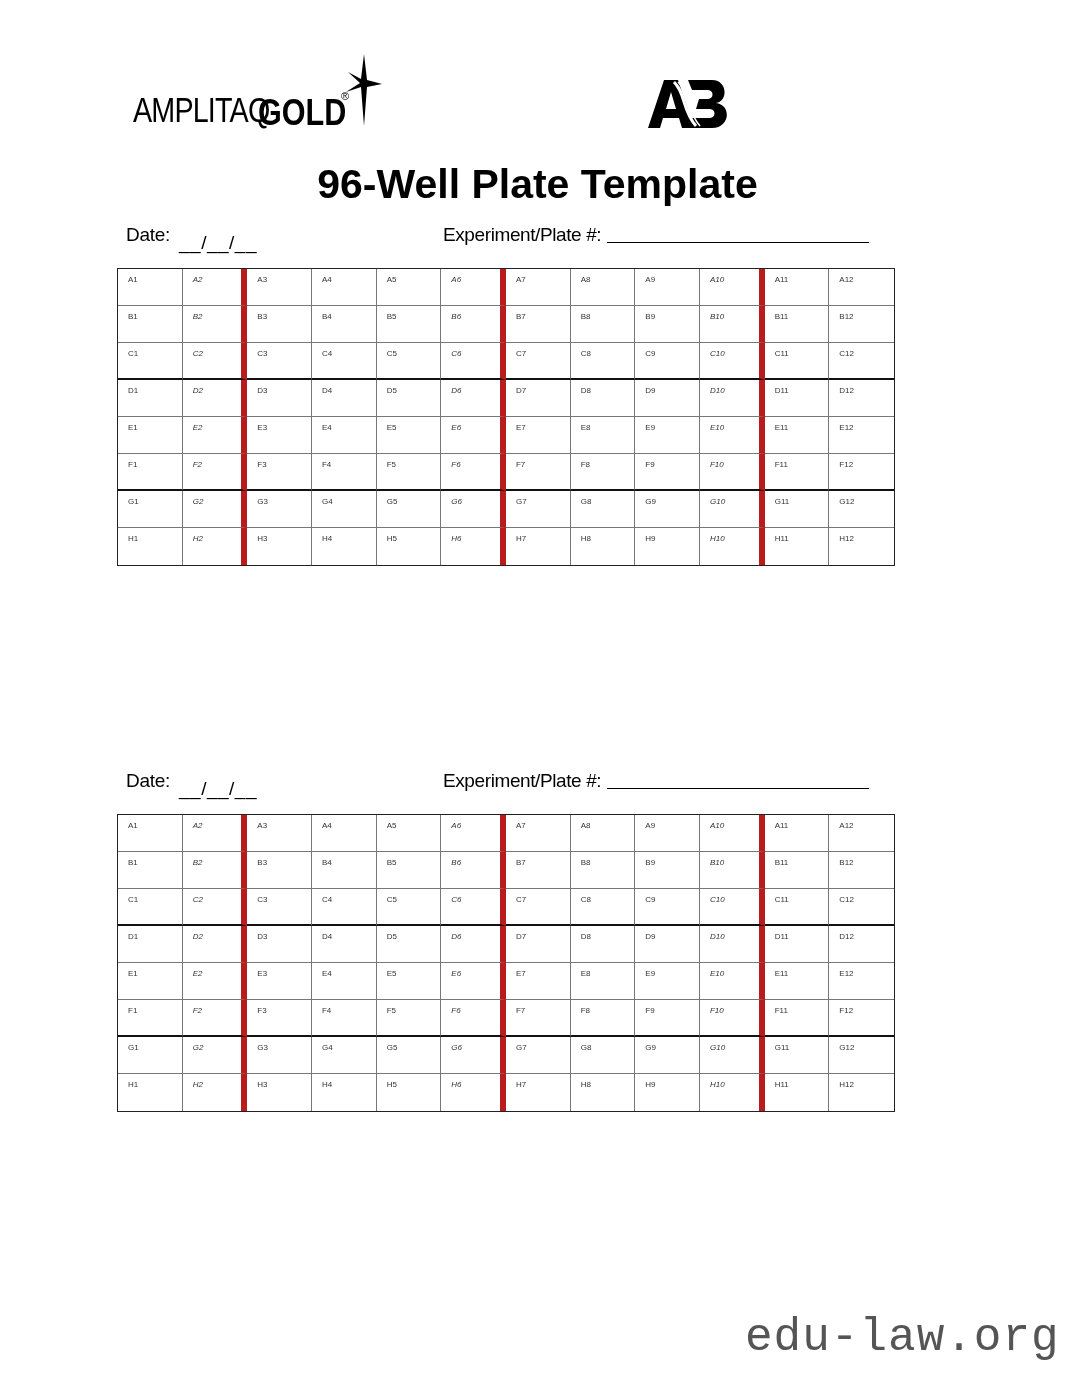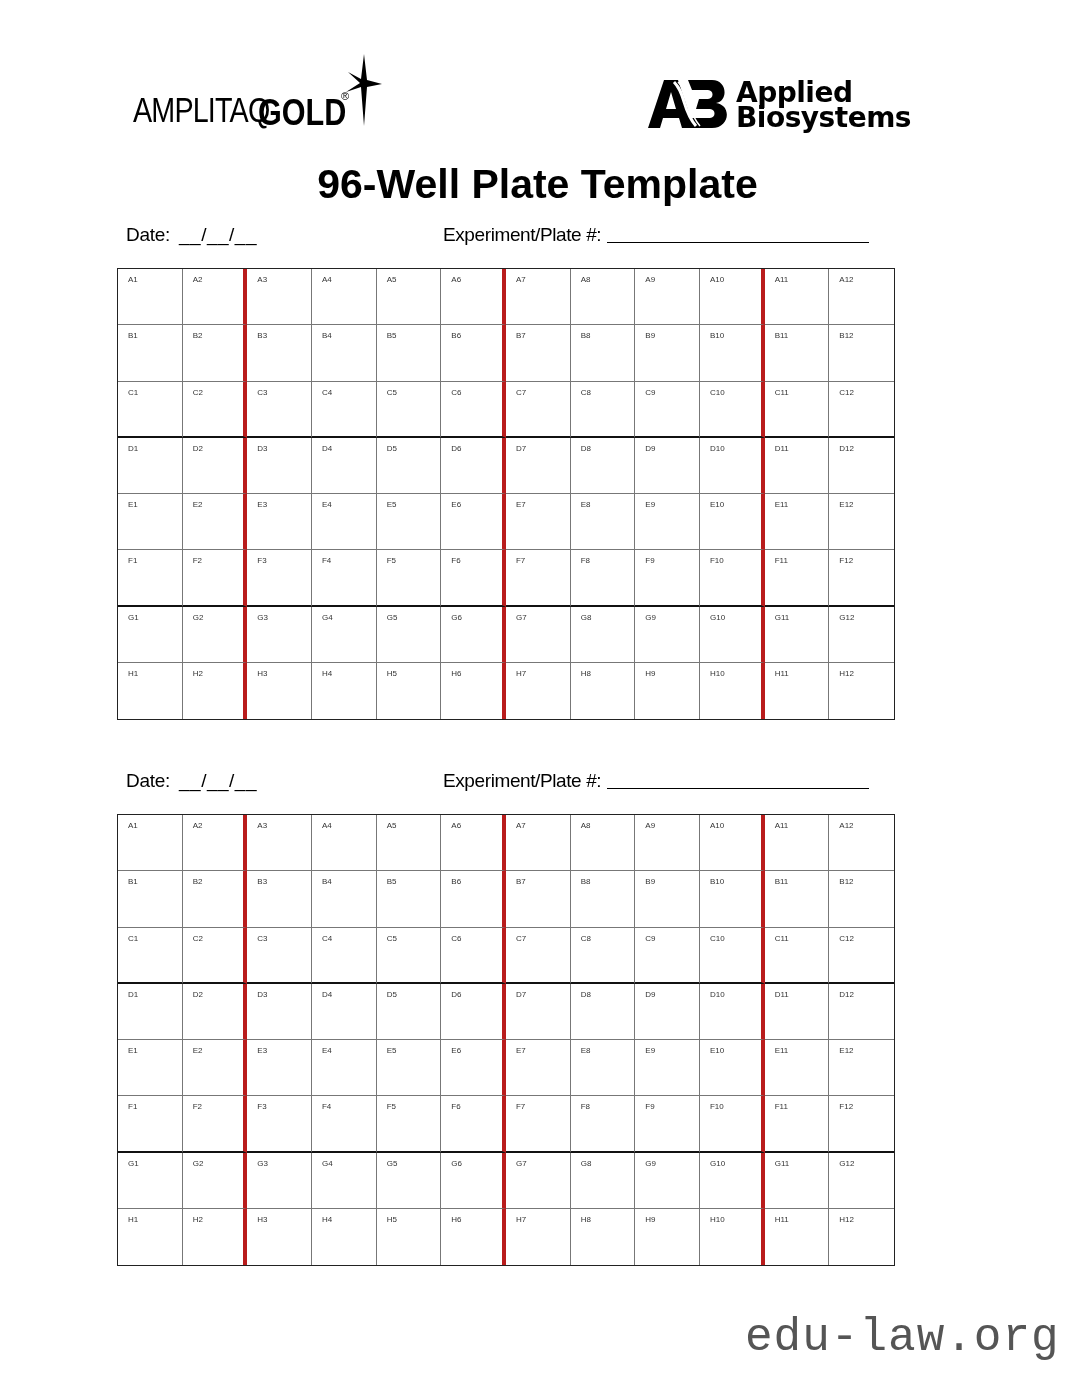--- a/index.html
+++ b/index.html
@@ -30,47 +30,47 @@
 
     
     #page-title {
       left: 0; width: 1075px; top: 164px; text-align: center;
       font-size: 41px; font-weight: bold; line-height: 40px;
     }
 
     
     .meta-row { left: 126px; width: 760px; height: 30px; font-size: 19px; line-height: 30px; text-align: right; }
     .meta-row .date-label { position: absolute; left: 0; top: 0; letter-spacing: -0.3px; }
-    .meta-row .date-blank { position: absolute; left: 53px; top: 0; letter-spacing: 0.5px; }
+    .meta-row .date-blank { position: absolute; left: 53px; top: 8px; letter-spacing: 0.5px; }
     .meta-row .exp-label { position: absolute; left: 317px; top: 0; letter-spacing: -0.4px; }
     .meta-row .exp-line {
       position: absolute; left: 481px; top: 22px; width: 262px; height: 0;
       border-bottom: 1.5px solid #000;
     }
 
     
     .plate {
-      left: 117px; width: 778px; height: 452px;
+      left: 117px; width: 778px; height: 298px;
       display: grid;
       grid-template-columns: repeat(12, 1fr);
       grid-template-rows: repeat(8, 1fr);
       border: 1.5px solid #222;
       box-sizing: border-box;
     }
     .well {
       border-right: 1px solid #777;
       border-bottom: 1px solid #777;
       font-size: 8px; color: #333;
       padding: 7px 0 0 10px;
       box-sizing: border-box;
       line-height: 1;
     }
     .well.col-12 { border-right: none; }
     .well.row-8 { border-bottom: none; }
-    .well.thick-r { border-right: 4px solid #b91c1c; }
+    .well.thick-r { border-right: 6px solid #b91c1c; font-style: italic; }
     .well.thick-b { border-bottom: 2px solid #111; }
 
     
     #watermark {
       left: 745px; top: 1313px; font-family: "Liberation Mono", monospace;
       font-size: 46px; color: #555; letter-spacing: 1px; line-height: 50px;
     }
   </style>
 </head>
 <body>
@@ -86,24 +86,20 @@
   </svg>
 </div>
 
 <div id="logo-ab" class="abs">
   <svg class="ab-mark" width="82" height="48" viewBox="0 0 82 48">
     <path d="M0 48 L16 0 L30 0 L46 48 L34 48 L31 38 L15 38 L12 48 Z M18 29 L28 29 L23 12 Z" fill="#000"></path>
     <path d="M40 0 L64 0 C80 0 80 22 68 23 C84 25 82 48 64 48 L40 48 L44 38 L62 38 C68 38 68 29 62 29 L48 29 L51 19 L60 19 C66 19 66 10 60 10 L44 10 Z" fill="#000"></path>
     <path d="M26 2 C38 14 34 30 48 46" stroke="#fff" stroke-width="3" fill="none"></path>
     <path d="M30 2 C42 14 38 30 52 46" stroke="#fff" stroke-width="1.5" fill="none"></path>
   </svg>
-  <div class="ab-text">
-    <div>Applied</div>
-    <div>Biosystems</div>
-  </div>
 </div>
 
 <div id="page-title" class="abs">96-Well Plate Template</div>
 
 <div class="abs meta-row" style="top:220px;">
   <span class="date-label">Date:</span>
   <span class="date-blank">__/__/__</span>
   <span class="exp-label">Experiment/Plate #:</span>
   <span class="exp-line"></span>
 </div>

